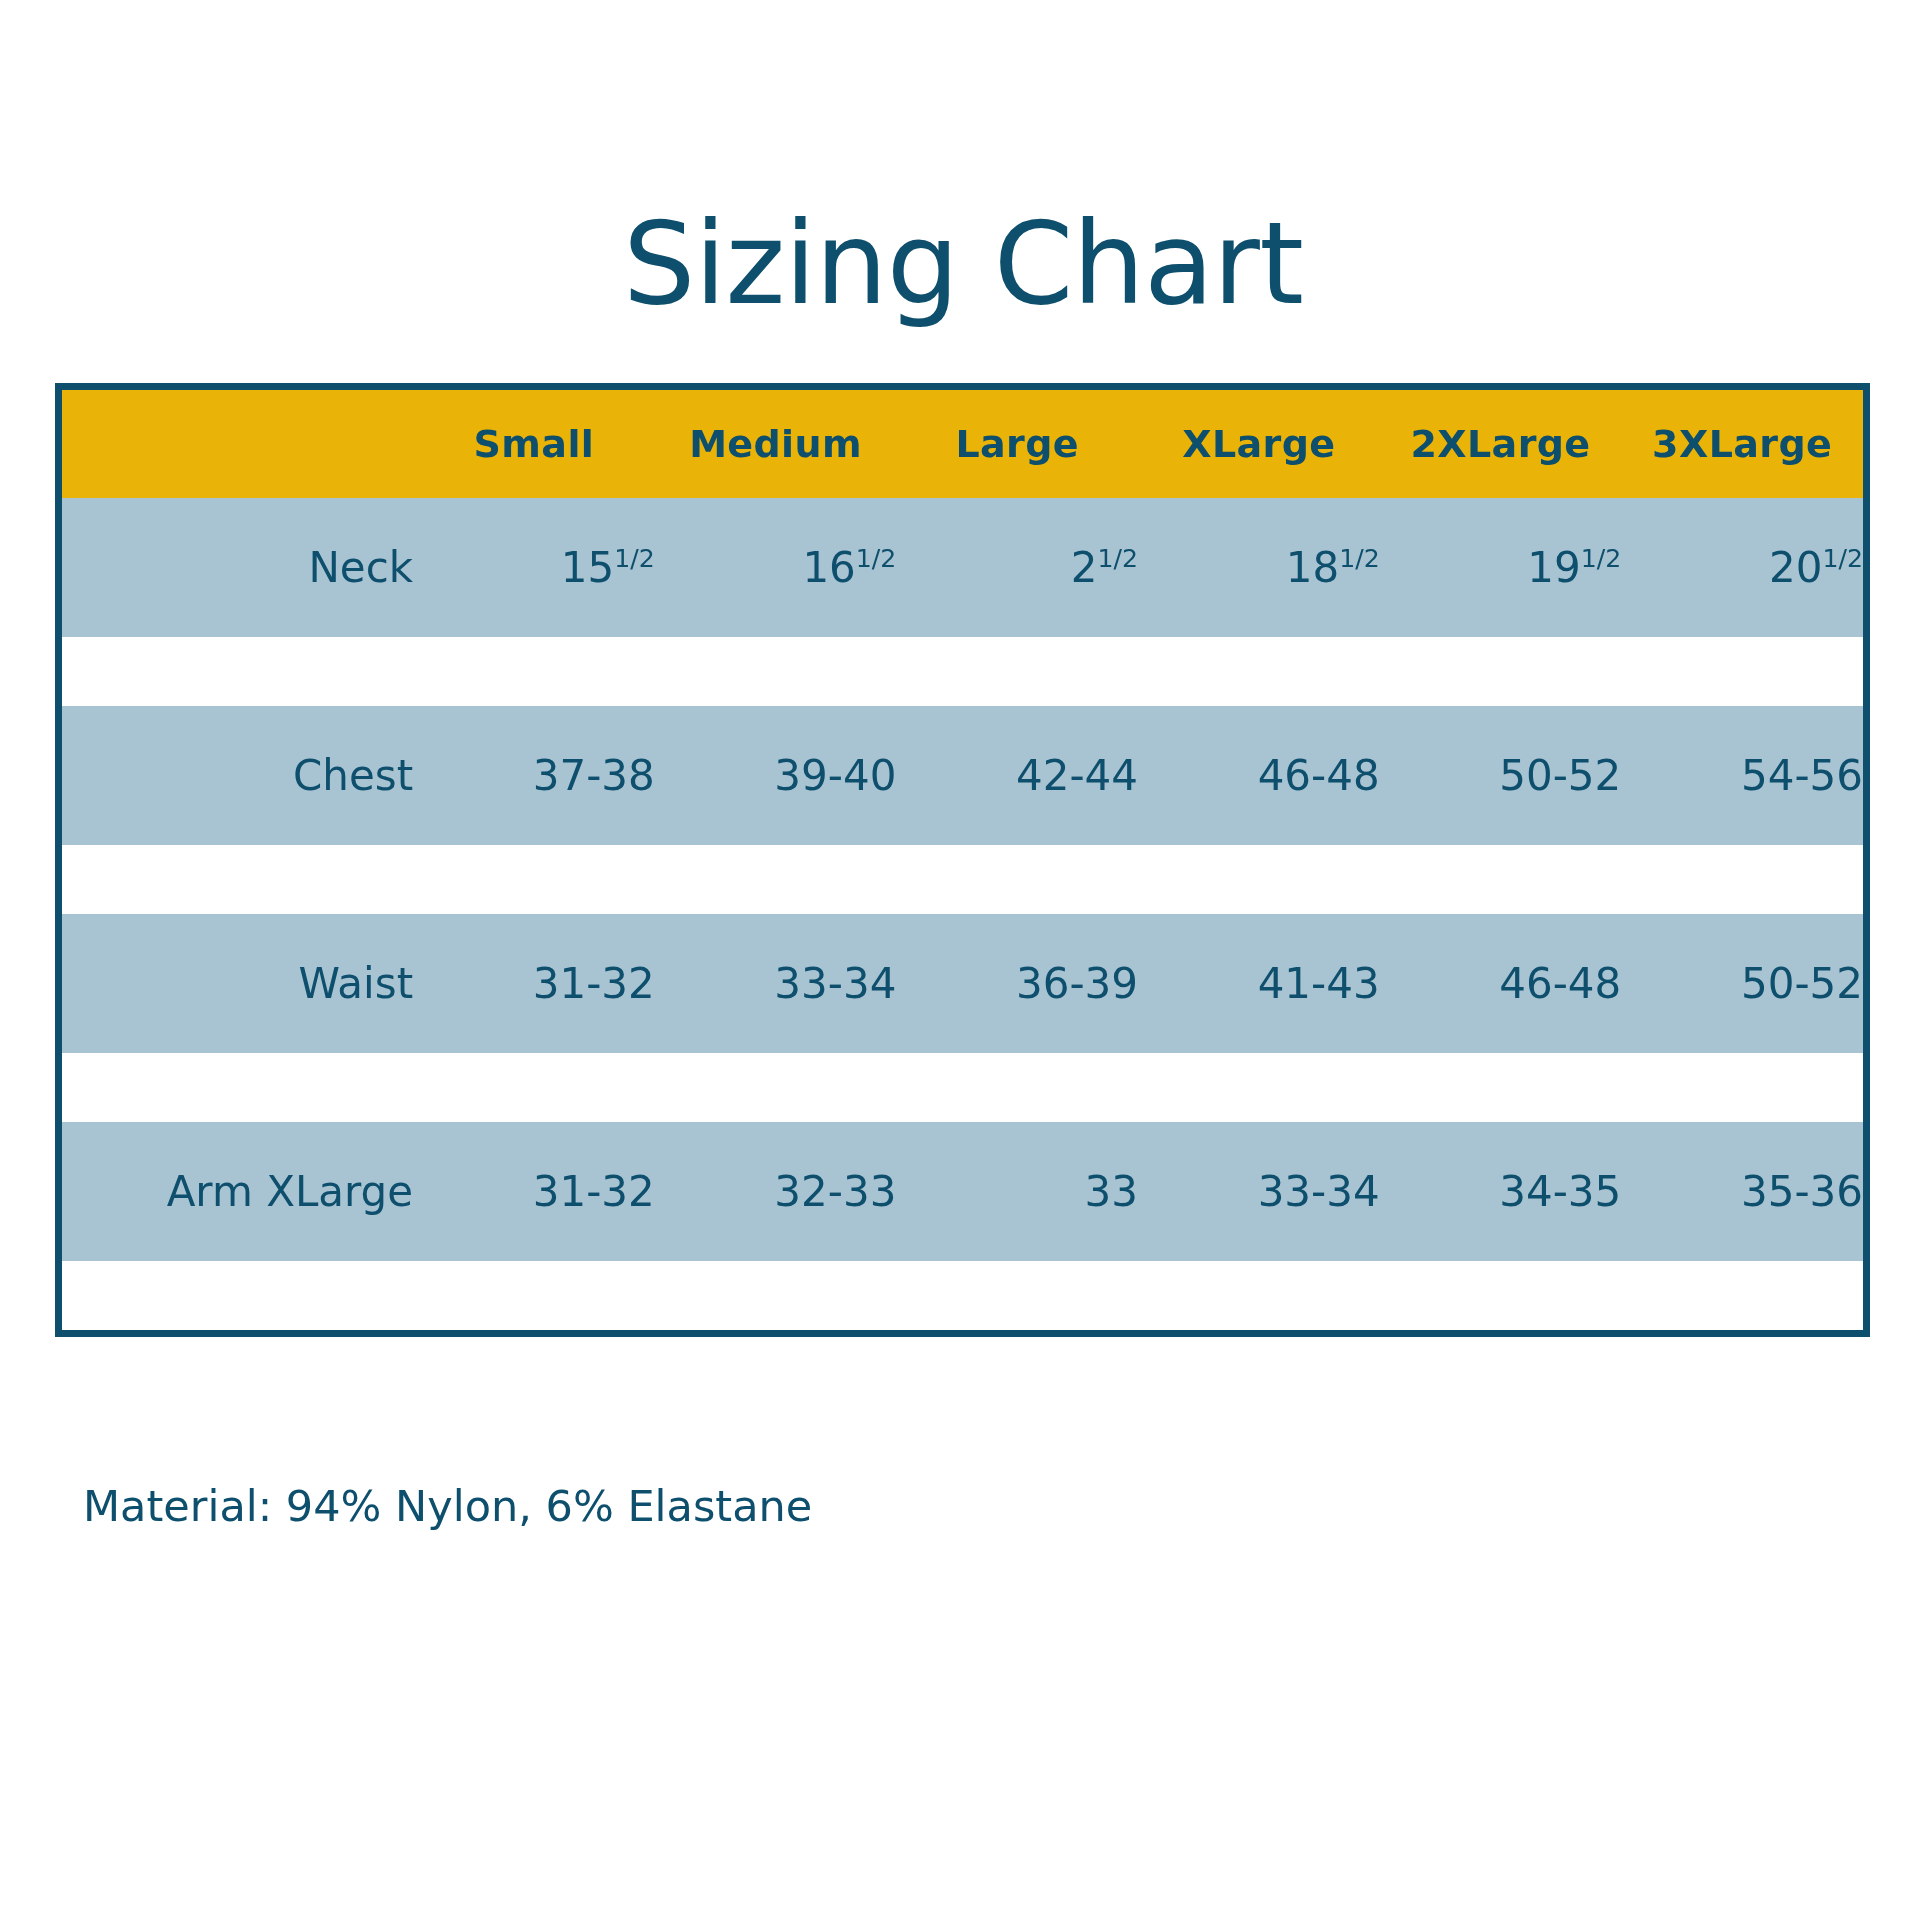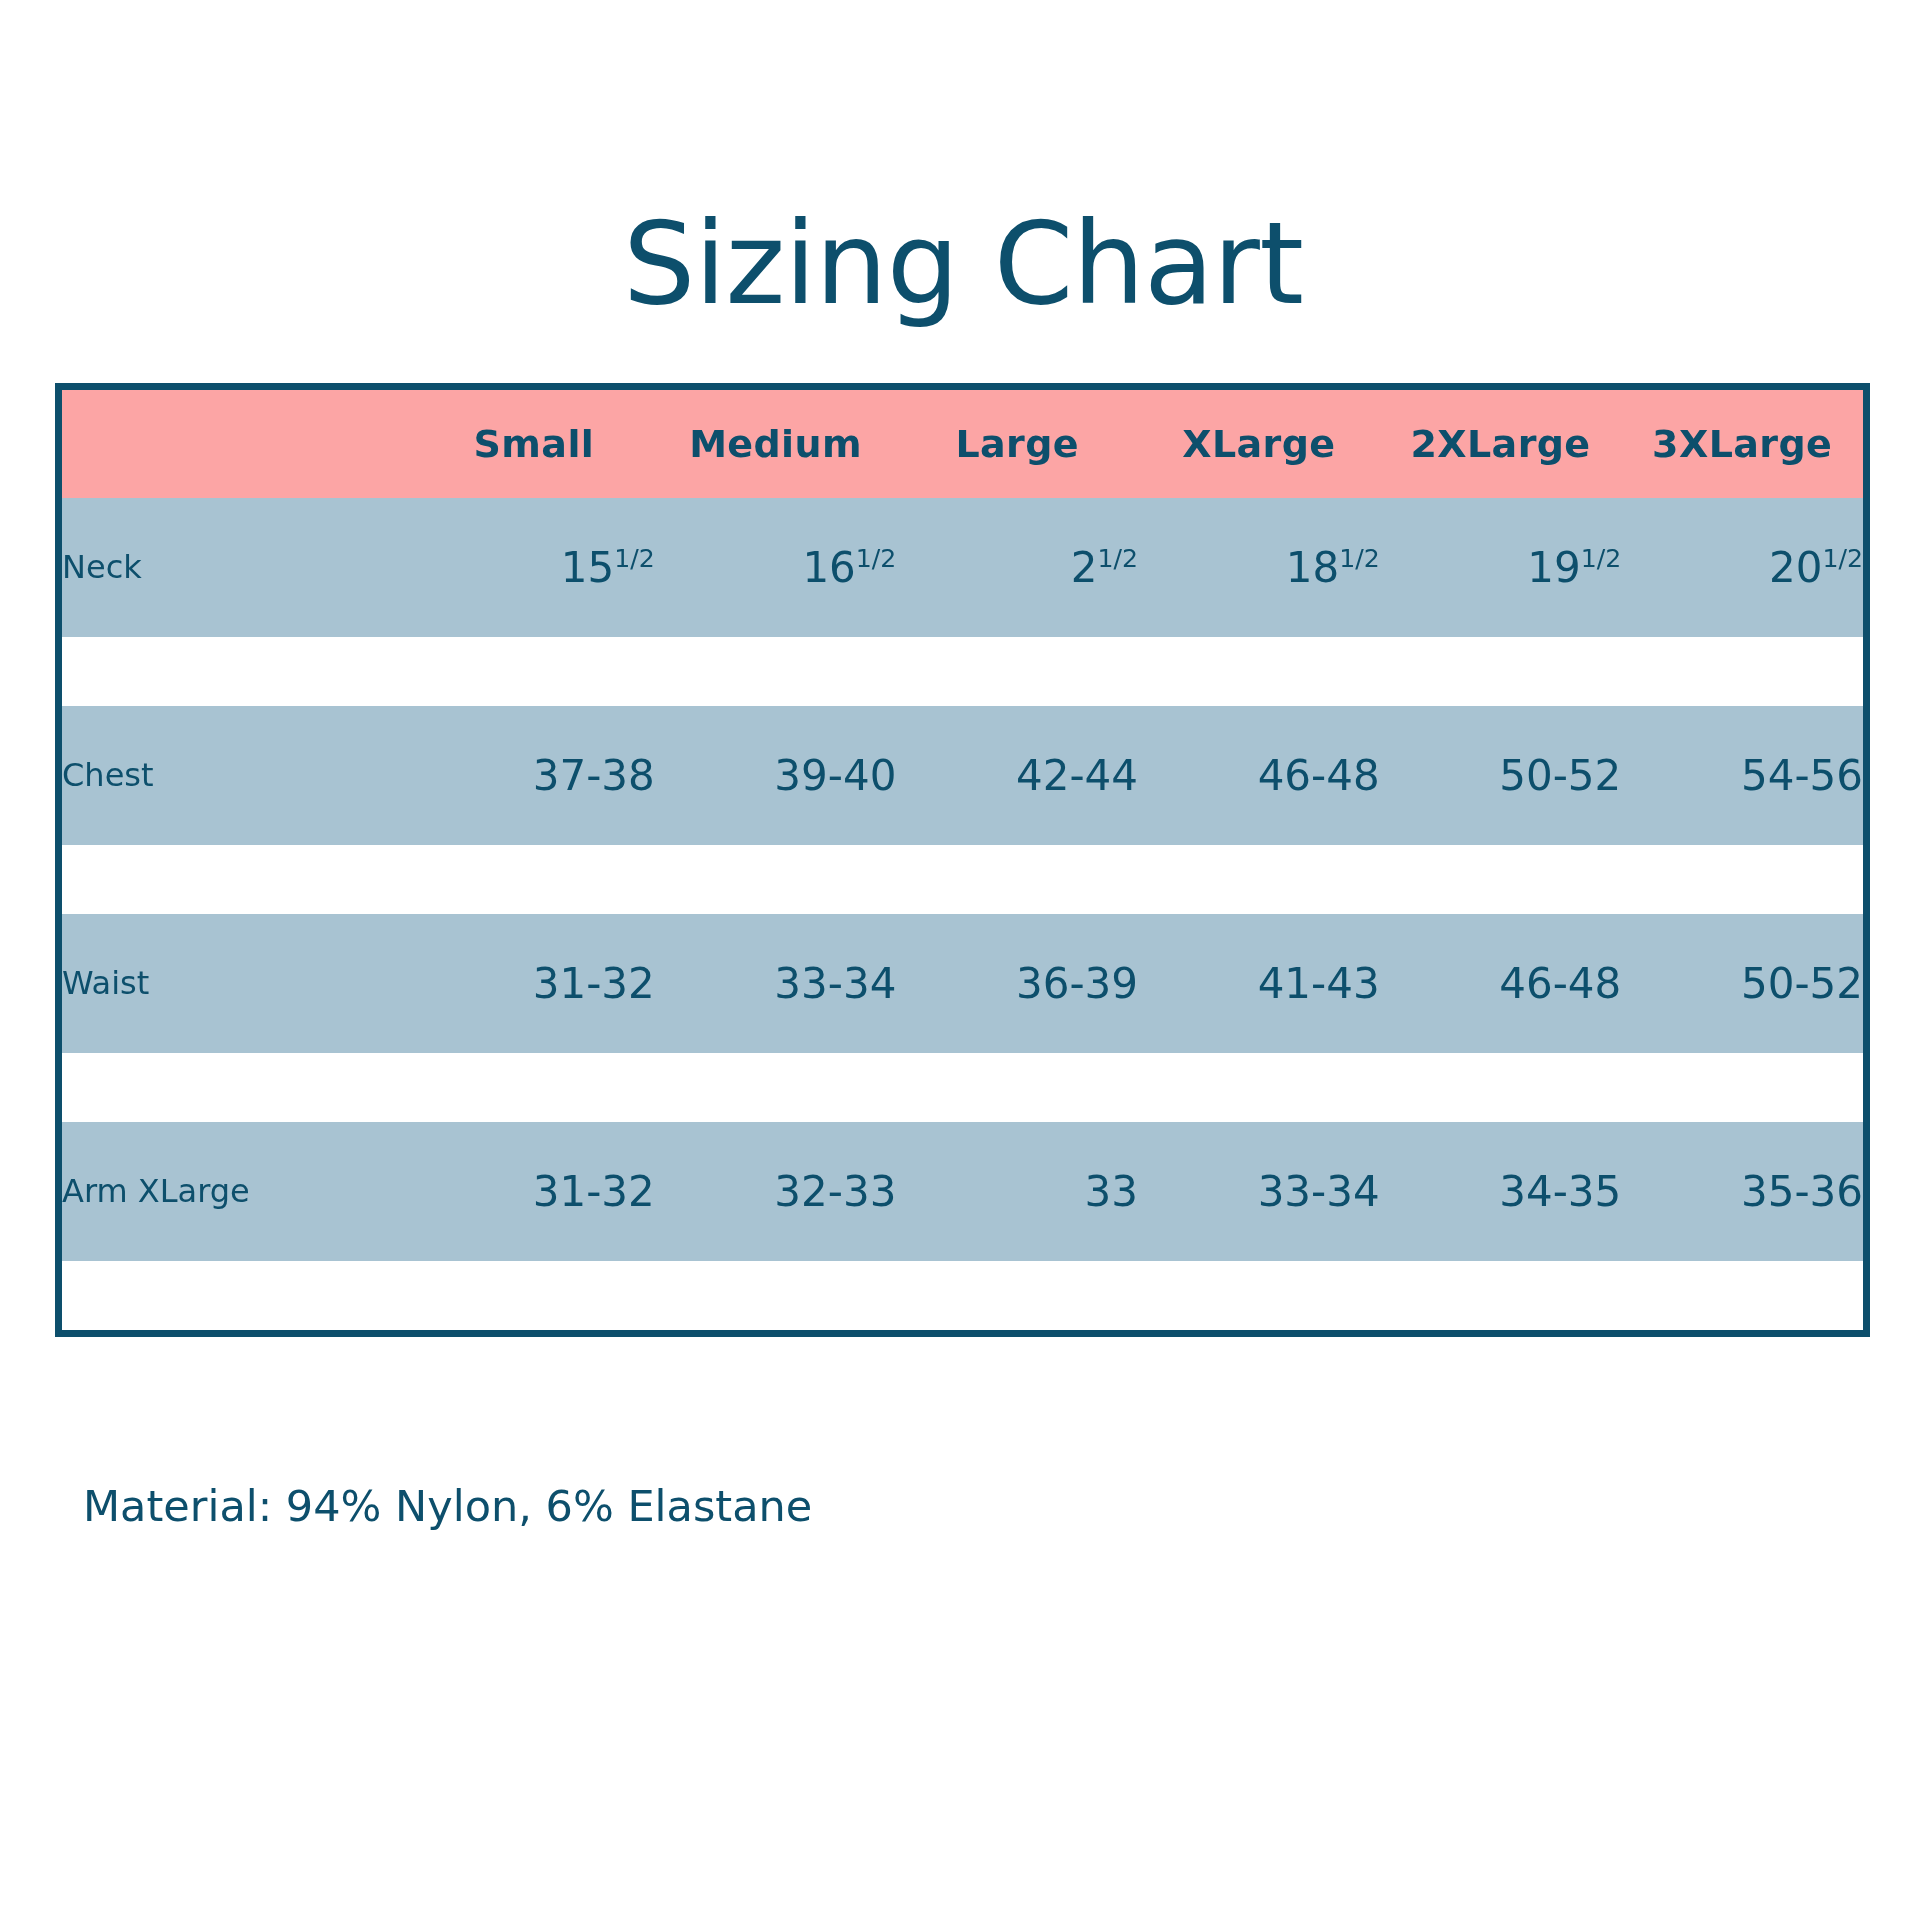--- a/index.html
+++ b/index.html
@@ -59,36 +59,36 @@
     padding: 0;
     margin: 0;
   }
 
   tr.header-row { height: 108px; }
   tr.data-row   { height: 139px; }
   tr.spacer-row { height: 69px; }
 
   tr.data-row td { background: #a8c3d2; }
   tr.spacer-row td { background: #ffffff; }
-  tr.header-row th { background: #fca5a5; }
+  tr.header-row th { background: #eab308; }
 
   th.size-head {
     font-size: 38px;
     font-weight: bold;
     color: #0d4f6c;
     text-align: center;
     vertical-align: middle;
     letter-spacing: 0.4px;
   }
   th.corner-head { background: #ffffff; }
 
   td.row-label {
-    font-size: 32px;
-    color: #0d4f6c;
-    text-align: left;
+    font-size: 42px;
+    color: #0d4f6c;
+    text-align: right;
     padding-left: 34px;
     vertical-align: middle;
     line-height: 1.08;
     font-weight: 400;
   }
 
   td.value {
     font-size: 42px;
     color: #0d4f6c;
     text-align: right;

